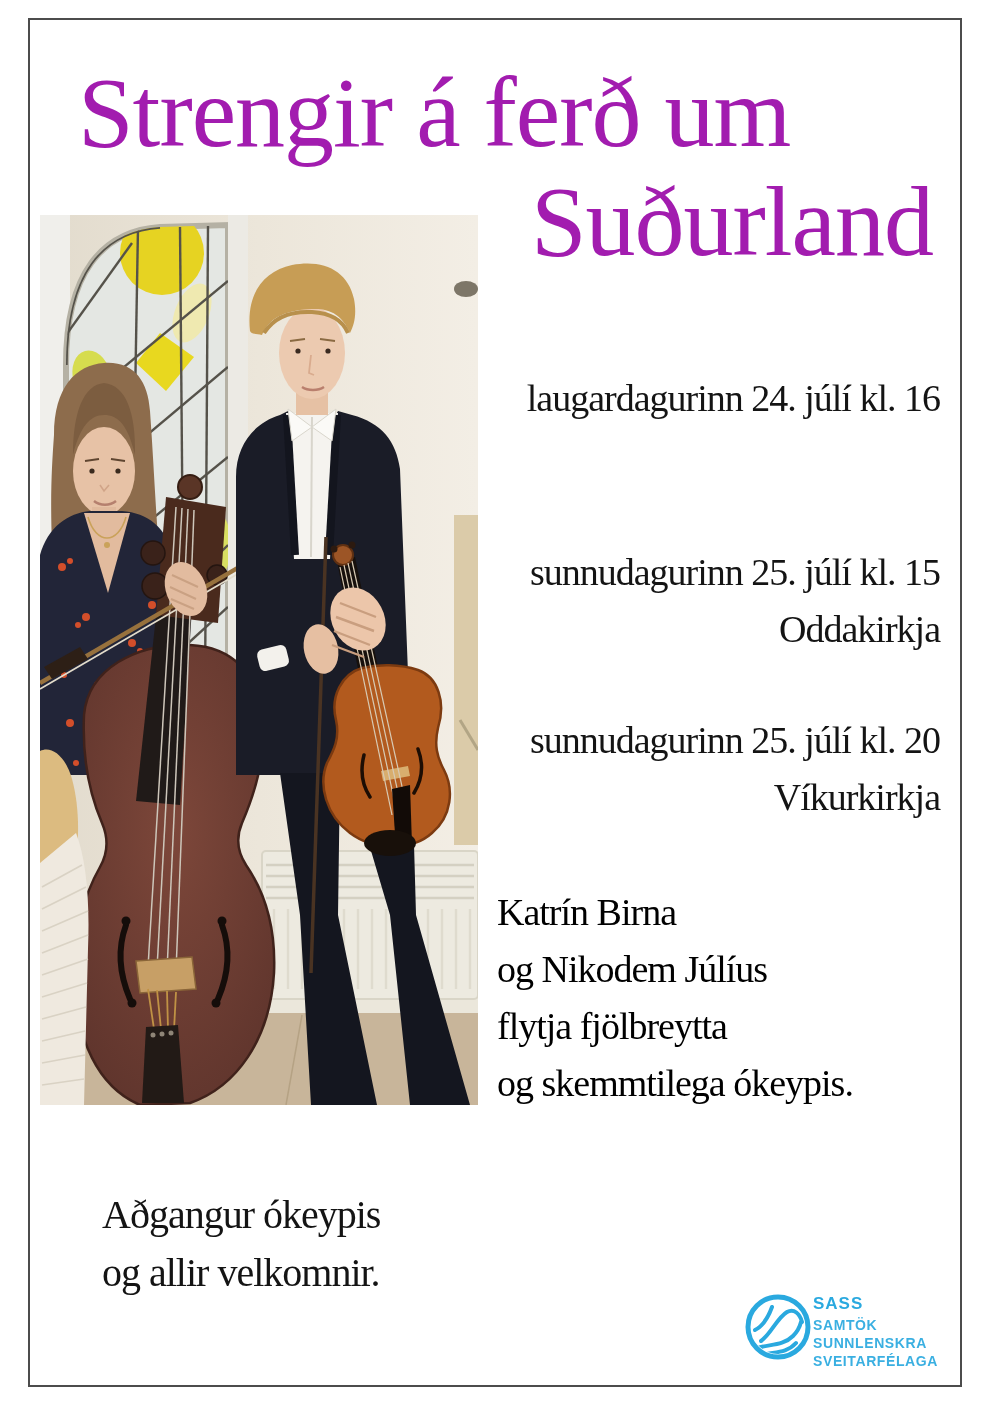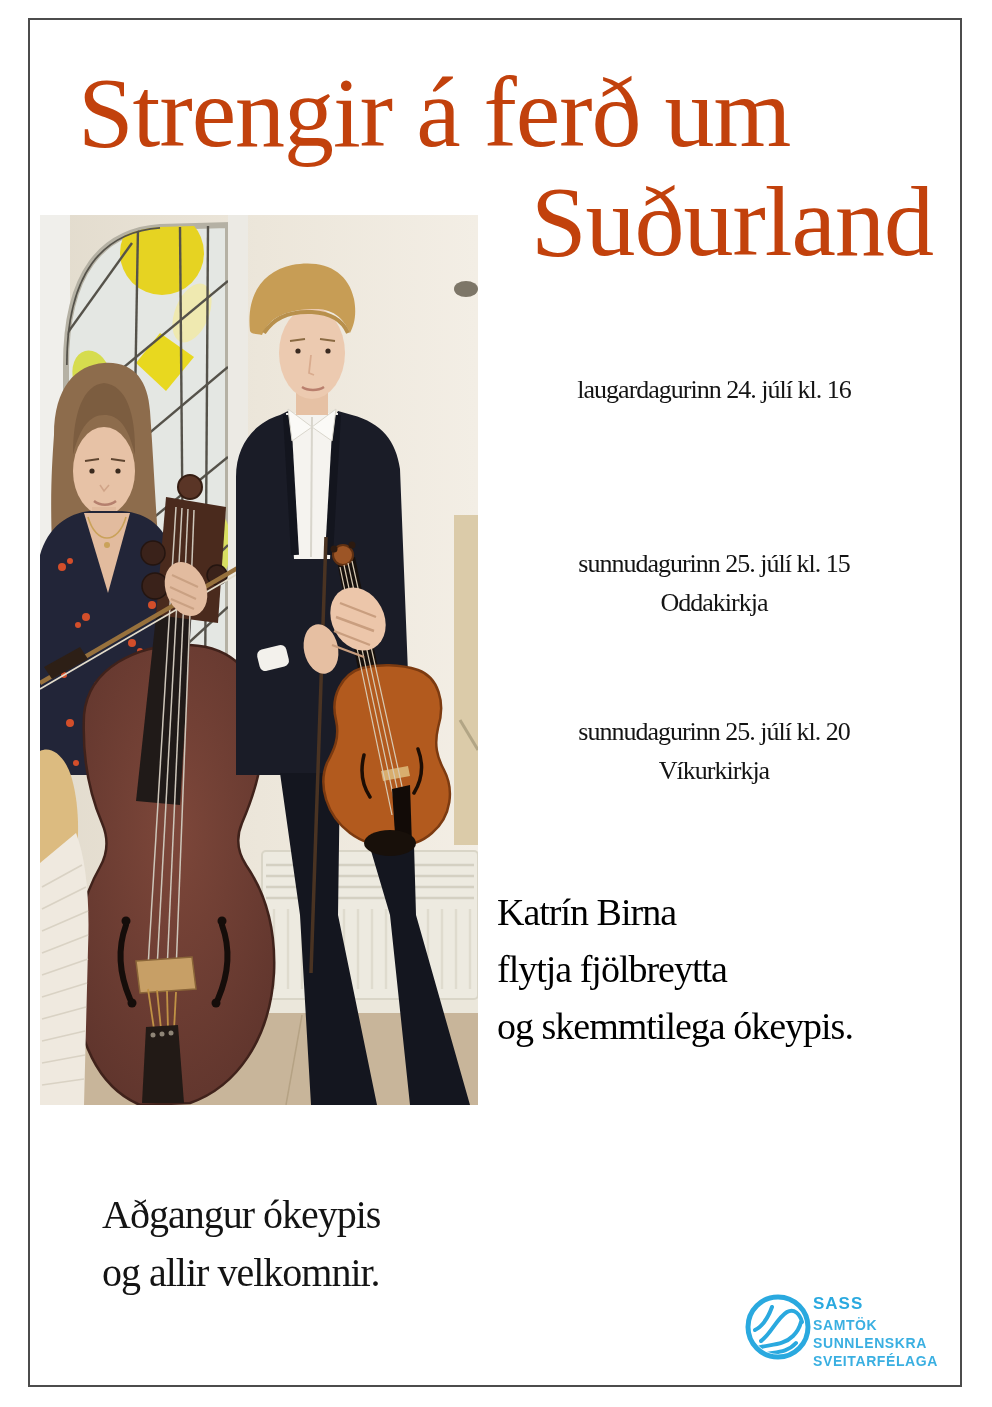--- a/index.html
+++ b/index.html
@@ -4,27 +4,27 @@
 <style>
   html,body{margin:0;padding:0;}
   body{
     width:992px;height:1407px;position:relative;background:#ffffff;
     font-family:"Liberation Serif", serif;color:#121212;overflow:hidden;
   }
   .poster-frame{
     position:absolute;left:28px;top:18px;width:930px;height:1365px;
     border:2px solid #4c4c4c;background:#ffffff;
   }
-  .title-line{position:absolute;font-size:100px;line-height:1;letter-spacing:-1px;color:#c2410c;white-space:nowrap;font-family:Liberation Serif, serif;}
+  .title-line{position:absolute;font-size:100px;line-height:1;letter-spacing:-1px;color:#a21caf;white-space:nowrap;font-family:Liberation Serif, serif;}
   .title-line.l1{left:78px;top:63px;}
   .title-line.l2{right:59px;top:172px;}
   .photo-wrap{position:absolute;left:40px;top:215px;width:438px;height:890px;}
   .event-block{
-    position:absolute;left:488px;width:452px;text-align:center;
-    font-size:26px;line-height:1.5;letter-spacing:-1px;color:#141414;white-space:nowrap;
+    position:absolute;left:488px;width:452px;text-align:right;
+    font-size:38px;line-height:1.5;letter-spacing:-1px;color:#141414;white-space:nowrap;
   }
   .e1{top:370px;} .e2{top:544px;} .e3{top:712px;}
   .performers-block{
     position:absolute;left:497px;top:884px;font-size:38px;line-height:1.5;
     letter-spacing:-1px;color:#000000;white-space:nowrap;
   }
   .admission-block{
     position:absolute;left:102px;top:1186px;font-size:40px;line-height:1.45;
     letter-spacing:-1px;color:#141414;white-space:nowrap;
   }
@@ -290,20 +290,21 @@
   <div>sunnudagurinn 25. júlí kl. 15</div>
   <div>Oddakirkja</div>
 </div>
 <div class="event-block e3">
   <div>sunnudagurinn 25. júlí kl. 20</div>
   <div>Víkurkirkja</div>
 </div>
 
 <div class="performers-block">
   <div>Katrín Birna</div>
+  <div>og Nikodem Júlíus</div>
   <div>flytja fjölbreytta</div>
   <div>og skemmtilega ókeypis.</div>
 </div>
 
 <div class="admission-block">
   <div>Aðgangur ókeypis</div>
   <div>og allir velkomnir.</div>
 </div>
 
 <div class="logo">

